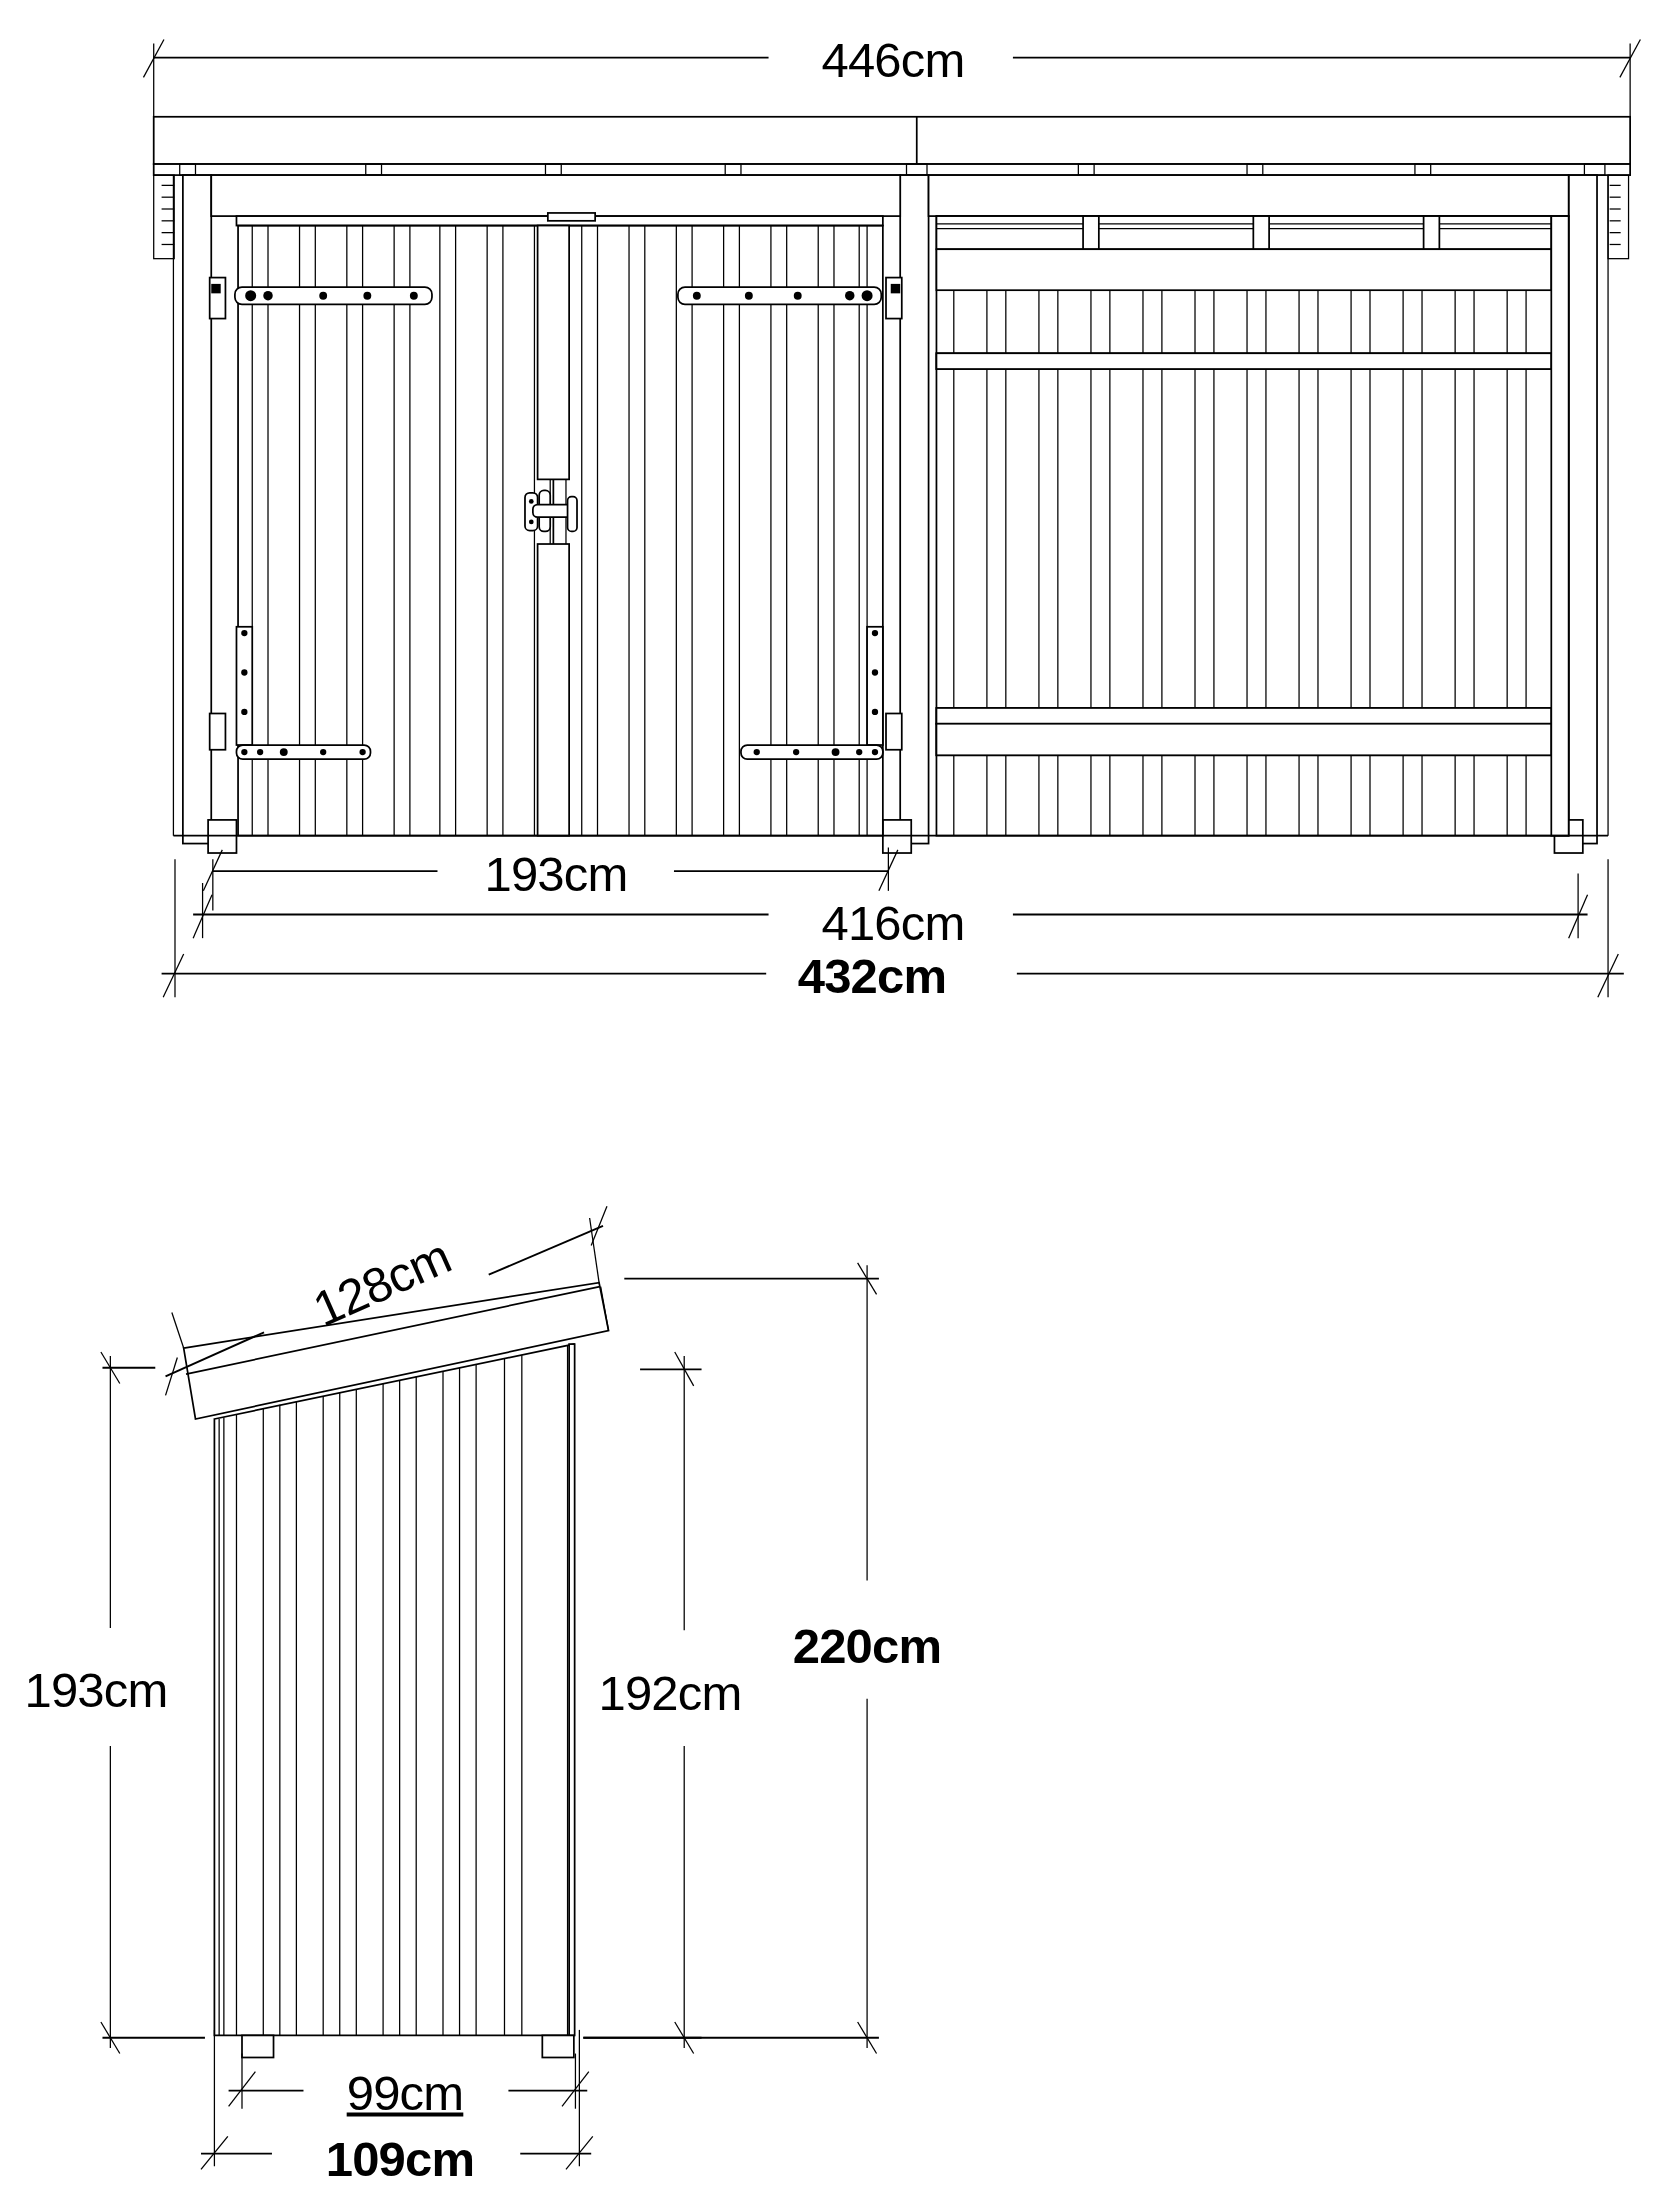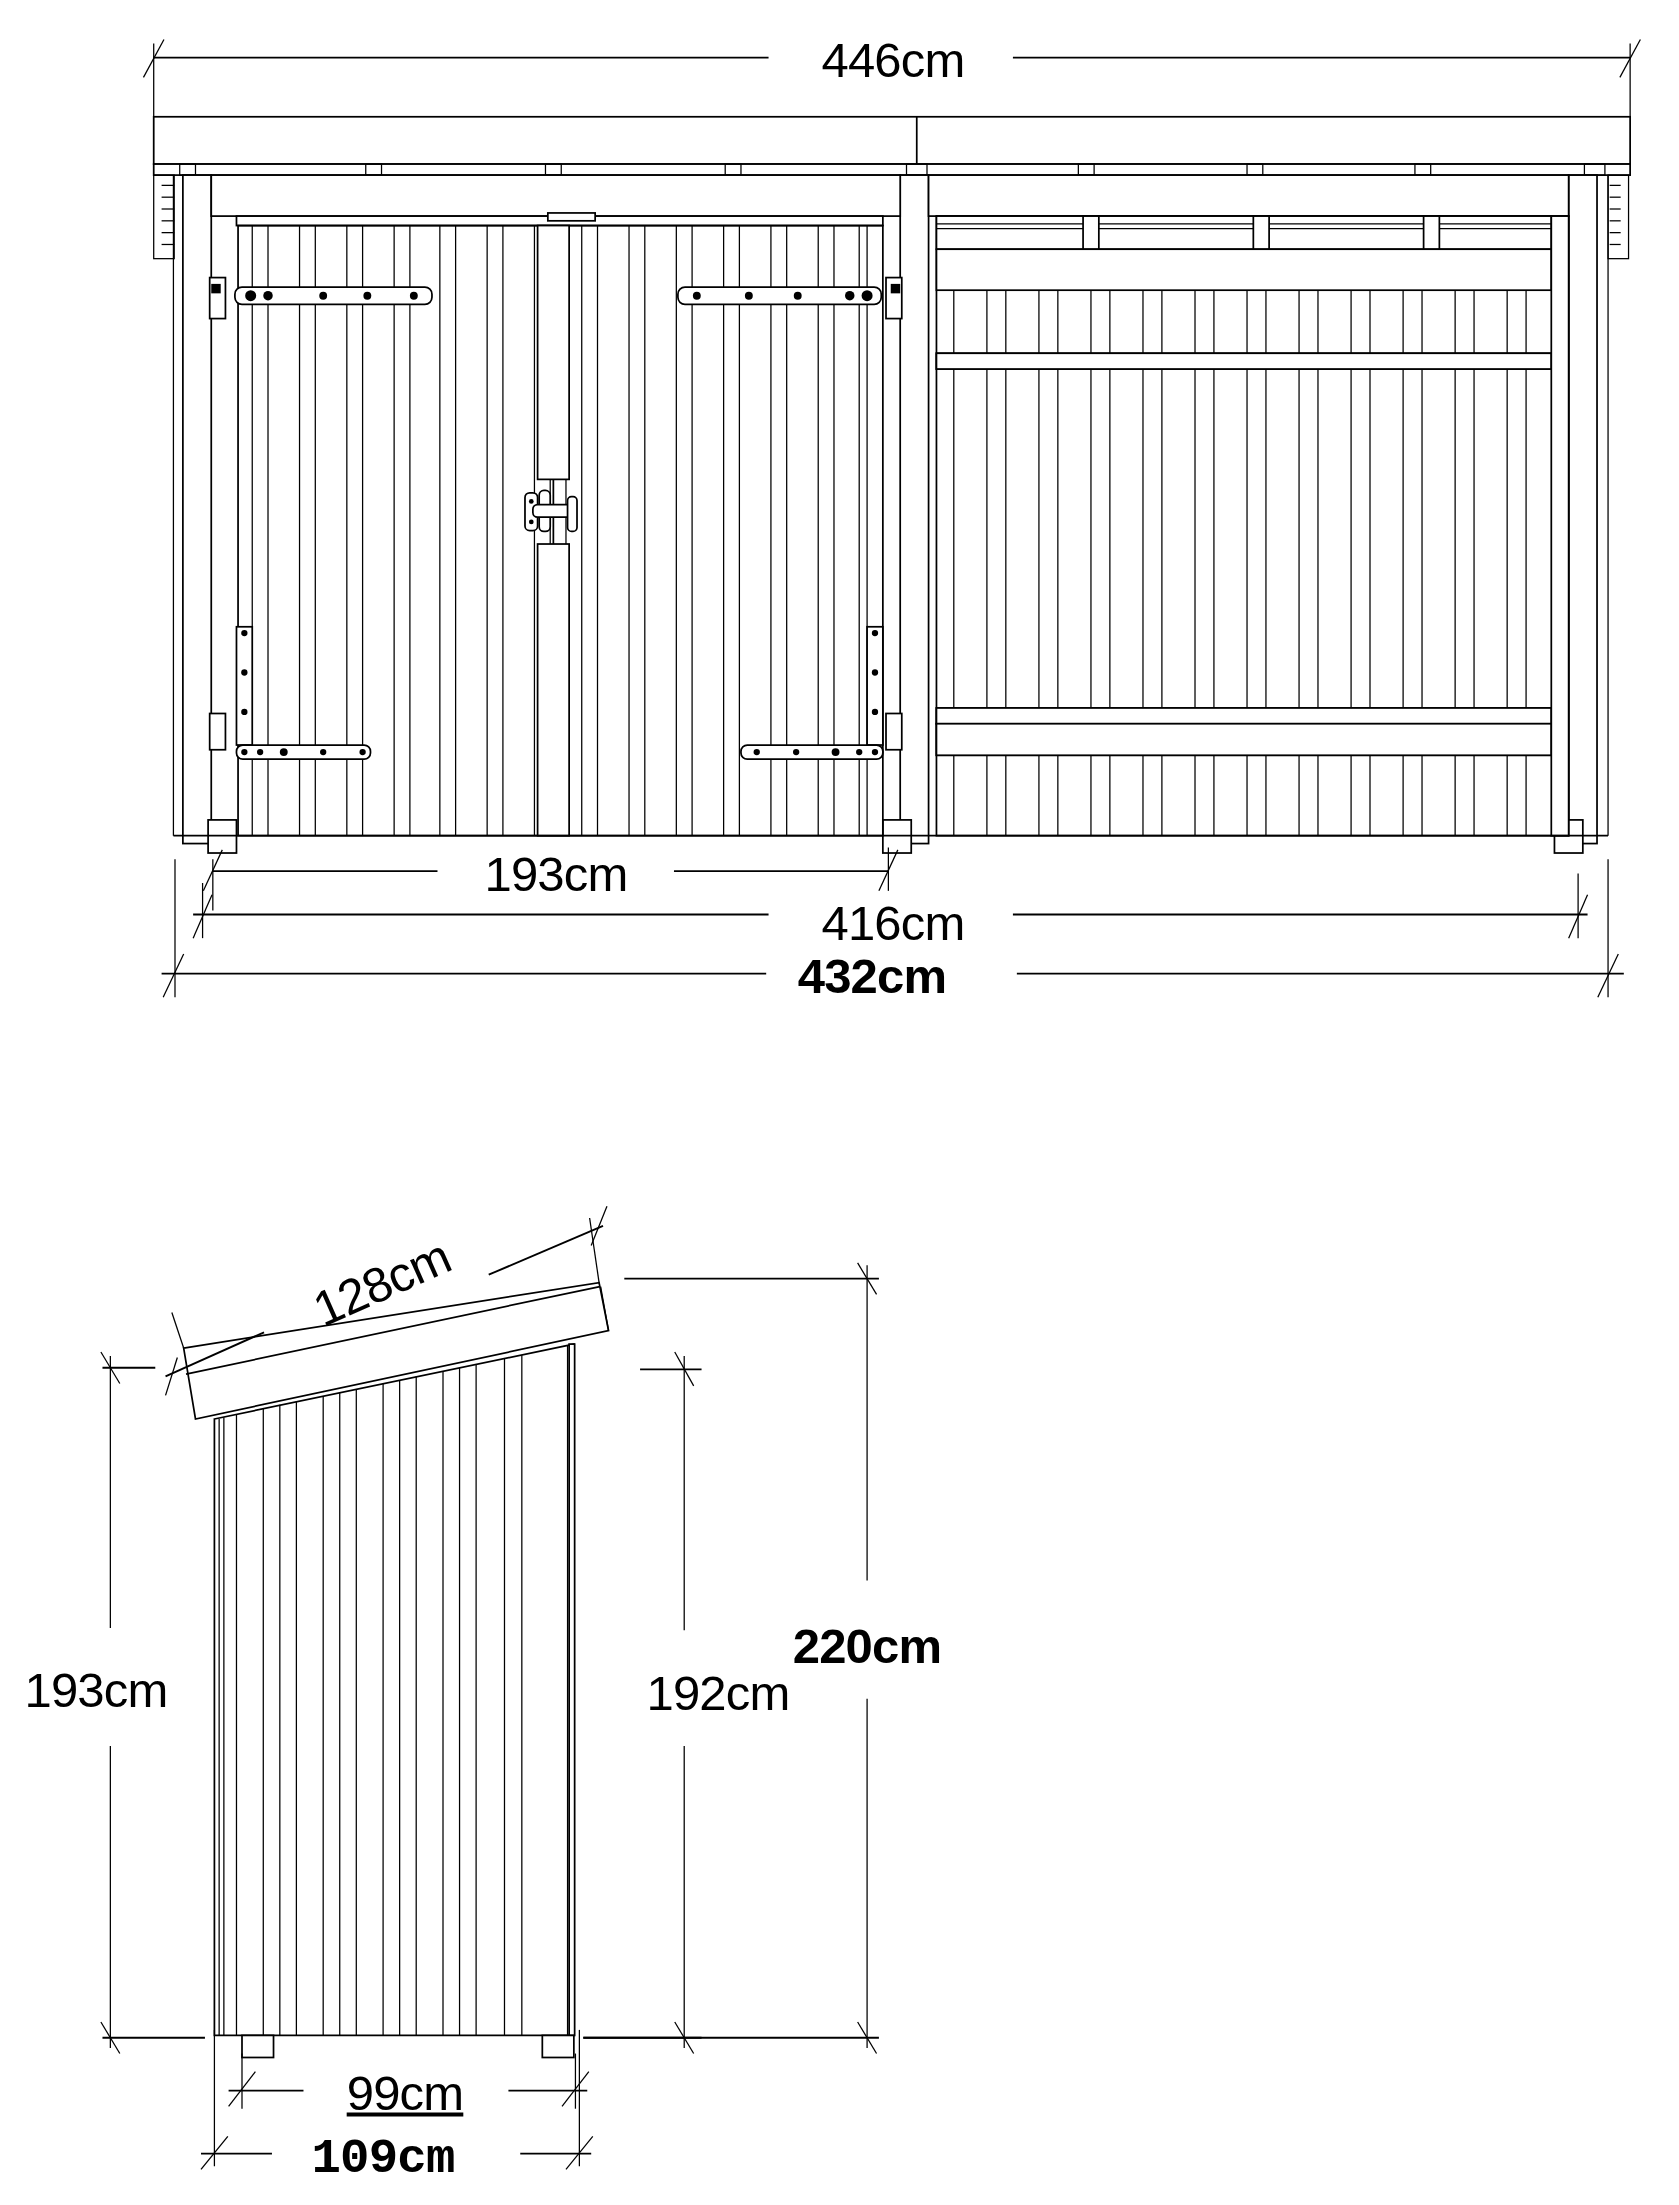--- a/index.html
+++ b/index.html
@@ -340,17 +340,17 @@
   </g>
 </svg>
 
 <div class="lbl" style="left:893px;top:60px;">446cm</div>
 <div class="lbl" style="left:556px;top:874px;">193cm</div>
 <div class="lbl" style="left:893px;top:923px;">416cm</div>
 <div class="lbl bold" style="left:872px;top:976px;">432cm</div>
 
 <div class="lbl rot" style="left:382px;top:1283px;">128cm</div>
 <div class="lbl" style="left:96px;top:1690px;">193cm</div>
-<div class="lbl" style="left:718px;top:1693px;">192cm</div>
+<div class="lbl" style="left:670px;top:1693px;">192cm</div>
 <div class="lbl" style="left:867px;top:1646px;font-weight:bold;">220cm</div>
 <div class="lbl" style="left:405px;top:2093px;text-decoration:underline;">99cm</div>
-<div class="lbl bold" style="left:383px;top:2159px;font-family:Liberation Mono, monospace;">109cm</div>
+<div class="lbl bold" style="left:400px;top:2159px;">109cm</div>
 
 
 </body></html>

